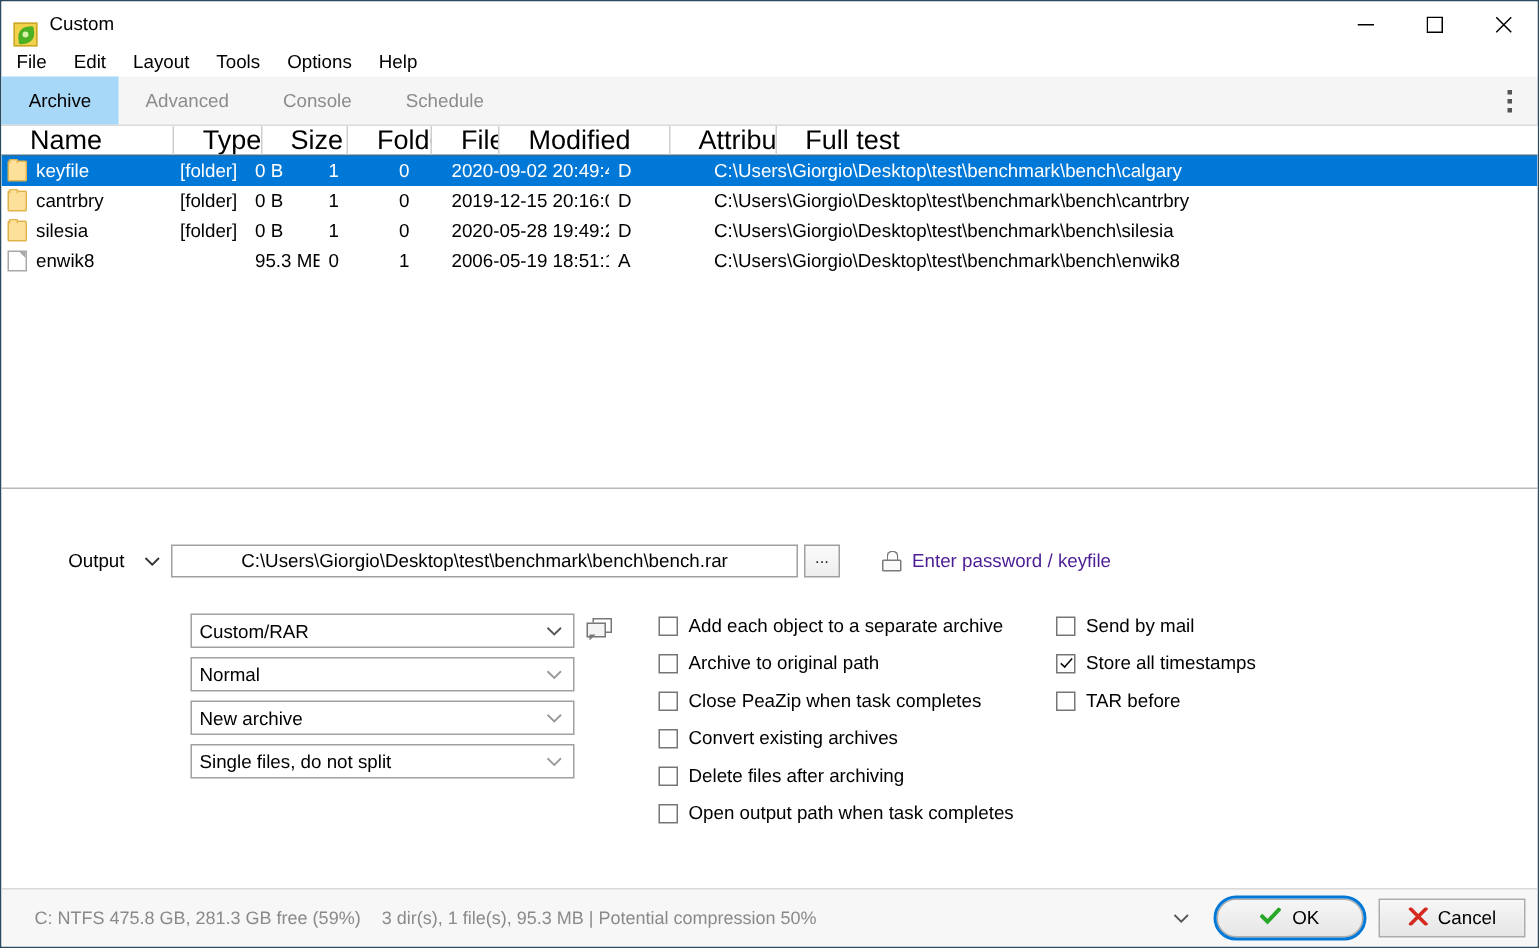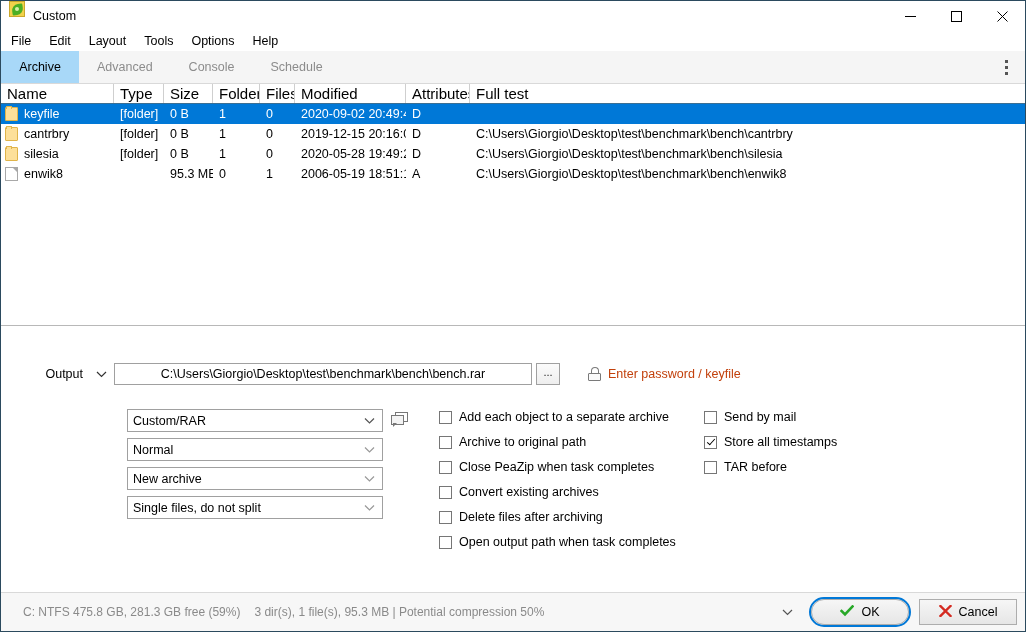--- a/index.html
+++ b/index.html
@@ -26,21 +26,21 @@
     display: flex;
     flex-direction: column;
   }
 
   
   .titlebar {
     height: 30px;
     min-height: 30px;
     background: #ffffff;
     display: flex;
-    align-items: flex-start;
+    align-items: flex-end;
     position: relative;
   }
   .app-icon {
     width: 16px;
     height: 16px;
     margin-left: 8px;
     margin-right: 8px;
     position: relative;
     background: #f2d24b;
     border: 1px solid #c9a72c;
@@ -165,29 +165,30 @@
   }
   .list-header {
     height: 20px;
     min-height: 20px;
     display: flex;
     border-bottom: 1px solid #3a6f94;
     background: #ffffff;
     box-sizing: border-box;
   }
   .hcell {
-    font-size: 15px;
+    font-size: 18px;
     color: #000;
     line-height: 19px;
     padding-left: 6px;
     box-sizing: border-box;
     border-right: 1px solid #cfcfcf;
     overflow: hidden;
     white-space: nowrap;
     cursor: default;
+    margin-left: 13px;
   }
   .hcell.last { border-right: none; }
   .rows { flex: 1; overflow: hidden; }
   .row {
     height: 20px;
     display: flex;
     align-items: center;
     box-sizing: border-box;
     cursor: default;
   }
@@ -332,21 +333,21 @@
     position: absolute;
     left: 0;
     top: 6px;
     width: 13px;
     height: 8px;
     border: 1.3px solid #7a7a7a;
     background: #fafafa;
     box-sizing: border-box;
     border-radius: 1px;
   }
-  .pwd-text { font-size: 12.5px; color: #c2410c; }
+  .pwd-text { font-size: 12.5px; color: #4c1d95; }
 
   .selects {
     position: absolute;
     left: 126px;
     top: 83px;
     width: 256px;
   }
   .sel {
     width: 256px;
     height: 23px;
@@ -544,20 +545,21 @@
         <div class="cell name-cell" style="width:113px">
             <span class="ico folder"></span>
             <span>keyfile</span>
           </div>
         <div class="cell" style="width:50px">[folder]</div>
         <div class="cell" style="width:49px">0 B</div>
         <div class="cell" style="width:47px">1</div>
         <div class="cell" style="width:35px">0</div>
         <div class="cell" style="width:111px">2020-09-02 20:49:44</div>
         <div class="cell" style="width:64px">D</div>
+        <div class="cell" style="width:550px">C:\Users\Giorgio\Desktop\test\benchmark\bench\calgary</div>
       </div>
 
       <div class="row">
         <div class="cell name-cell" style="width:113px">
             <span class="ico folder"></span>
             <span>cantrbry</span>
           </div>
         <div class="cell" style="width:50px">[folder]</div>
         <div class="cell" style="width:49px">0 B</div>
         <div class="cell" style="width:47px">1</div>

